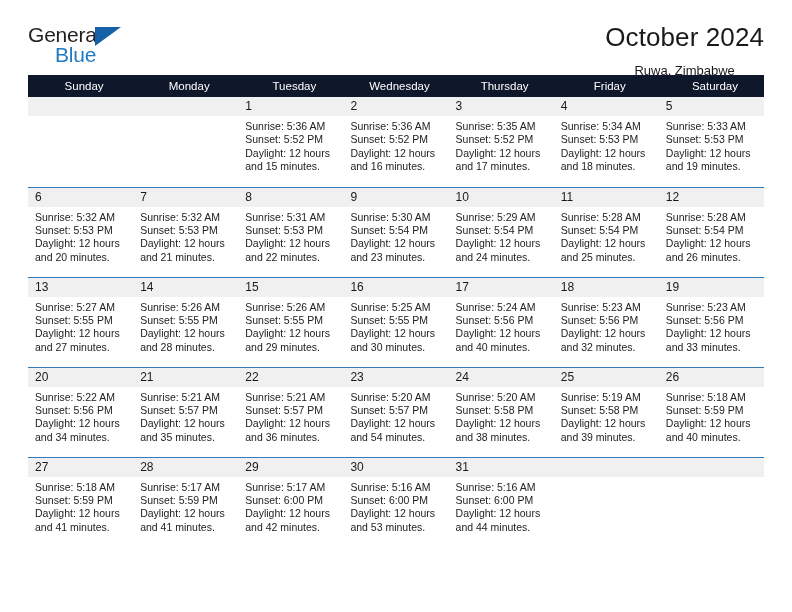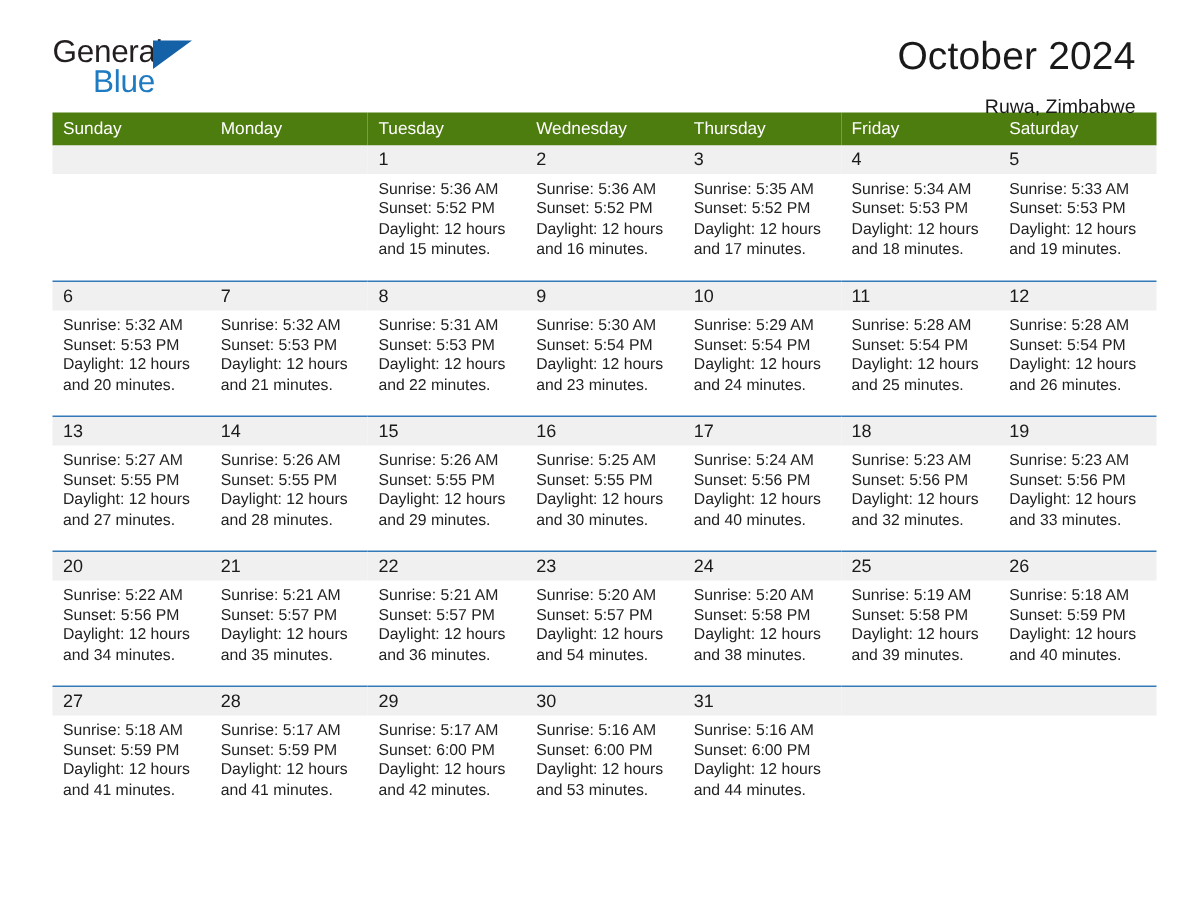--- a/index.html
+++ b/index.html
@@ -12,21 +12,21 @@
     height: 612px;
     font-family: "Liberation Sans", sans-serif;
     color: #1a1a1a;
     overflow: hidden;
   }
   .page {
     position: relative;
     width: 792px;
     height: 612px;
     box-sizing: border-box;
-    padding: 0 35px;
+    padding: 0 28px;
   }
 
   
   .topbar {
     display: flex;
     align-items: flex-start;
     justify-content: space-between;
     height: 75px;
     padding-top: 22px;
     box-sizing: border-box;
@@ -58,21 +58,21 @@
   .logo-tri {
     position: absolute;
     left: 67px;
     top: 5px;
     width: 0;
     height: 0;
     border-left: 26px solid #1461a8;
     border-bottom: 19px solid transparent;
   }
   .titles {
-    text-align: right;
+    text-align: center;
     padding-top: 0px;
   }
   .month-title {
     font-size: 26px;
     font-weight: normal;
     color: #1a1a1a;
     line-height: 30px;
     letter-spacing: 0.1px;
   }
   .location {
@@ -82,25 +82,25 @@
     margin-top: 8px;
   }
 
   
   .calendar {
     width: 736px;
     border-collapse: collapse;
     table-layout: fixed;
   }
   .calendar th {
-    background: #4d7c0f;
+    background: #0f172a;
     color: #ffffff;
     font-size: 11.5px;
     font-weight: normal;
-    text-align: left;
+    text-align: center;
     padding: 5px 0 5px 7px;
     height: 12px;
     border: none;
   }
   .calendar td {
     vertical-align: top;
     padding: 0;
     border: none;
     border-top: 1px solid #3479b8;
     height: 90px;

